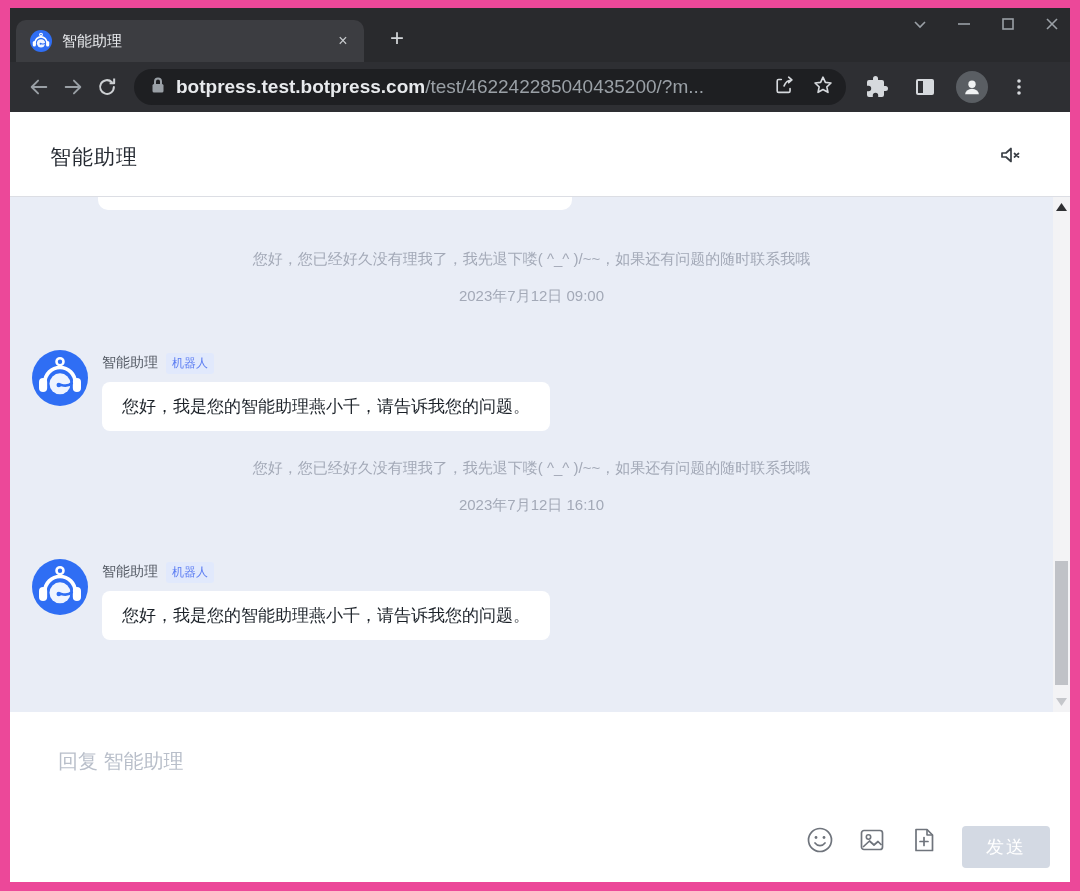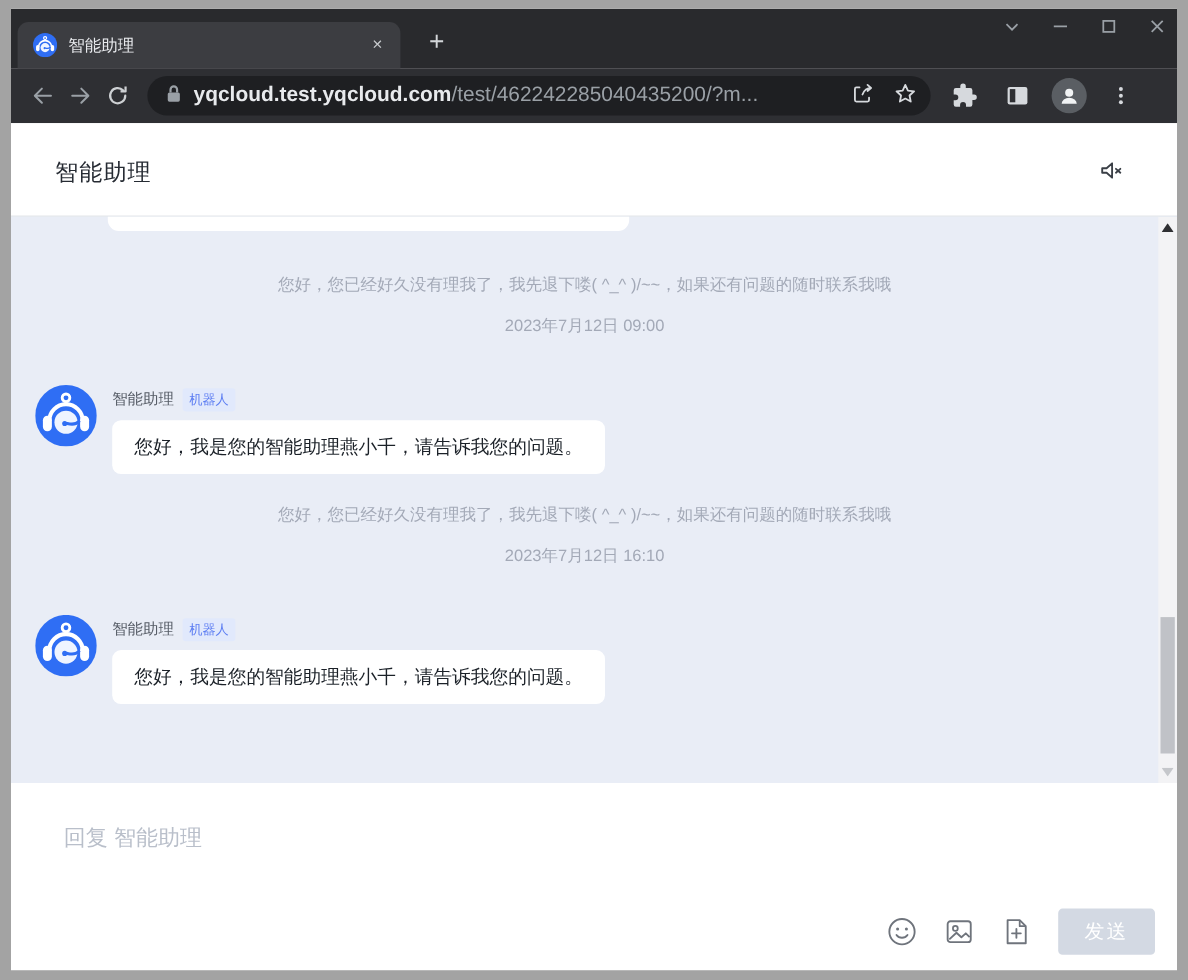--- a/index.html
+++ b/index.html
@@ -1,17 +1,17 @@
 <!DOCTYPE html>
 <html><head>
 <meta charset="utf-8">
 <style>
   * { margin:0; padding:0; box-sizing:border-box; }
   html,body { width:1080px; height:891px; background:#000; font-family:"Liberation Sans","DejaVu Sans",sans-serif; overflow:hidden; }
-  .screen { position:relative; width:1080px; height:891px; background:#a3a3a3; padding:8px 10px 9px 10px; }
+  .screen { position:relative; width:1080px; height:891px; background:#ec4899; padding:8px 10px 9px 10px; }
   .window { position:relative; width:1060px; height:874px; background:#fff; overflow:hidden; }
 
   
   .tabstrip { position:relative; height:54px; background:#292a2d; }
   .tab { position:absolute; left:6px; bottom:0; width:348px; height:42px; background:#3c3d41; border-radius:10px 10px 0 0; display:flex; align-items:center; padding:0 12px 0 14px; }
   .tab-favicon { width:22px; height:22px; flex:0 0 22px; }
   .tab-title { margin-left:10px; color:#e8eaed; font-size:15px; flex:1; white-space:nowrap; overflow:hidden; }
   .tab-close { width:18px; height:18px; color:#c7cacd; font-size:16px; line-height:18px; text-align:center; cursor:default; }
   .newtab-btn { position:absolute; left:372px; bottom:8px; width:30px; height:30px; color:#d3d6d9; font-size:24px; line-height:28px; text-align:center; border-radius:50%; }
   .wincontrols { position:absolute; right:10px; top:8px; display:flex; gap:28px; align-items:center; }
@@ -49,21 +49,21 @@
   
   .scrollbar { position:absolute; right:0; top:0; width:17px; height:100%; background:#f3f3f5; }
   .sb-btn { position:absolute; left:0; width:17px; height:16px; display:flex; align-items:center; justify-content:center; }
   .sb-up { top:2px; } .sb-down { bottom:2px; }
   .sb-thumb { position:absolute; left:2px; top:364px; width:13px; height:124px; background:#c0c2c7; }
 
   
   .composer { position:relative; height:170px; background:#fff; }
   .composer textarea { position:absolute; left:48px; top:36px; width:600px; height:84px; border:none; outline:none; resize:none; background:transparent; font-family:"Liberation Sans","DejaVu Sans",sans-serif; font-size:20px; color:#333; }
   .composer textarea::placeholder { color:#b9bfca; opacity:1; }
-  .composer-tools { position:absolute; right:20px; bottom:14px; display:flex; align-items:center; gap:24px; }
+  .composer-tools { position:absolute; right:20px; bottom:14px; display:flex; gap:24px; }
   .tool-icon { width:28px; height:28px; display:flex; align-items:center; justify-content:center; }
   .send-btn { width:88px; height:42px; background:#d3d9e3; border:none; border-radius:4px; color:#fff; font-size:18px; font-family:inherit; letter-spacing:2px; }
 </style>
 </head>
 <body>
 
 <div class="screen">
 <div class="window">
 
   <div class="tabstrip">
@@ -127,21 +127,21 @@
             <polyline points="19.8,2.8 19.8,7.8 14.8,7.8" fill="none" stroke="#cdd0d3" stroke-width="2.2" stroke-linejoin="round"></polyline>
           </svg>
     </span>
     <div class="omnibox">
       <span>
         <svg width="16" height="18" viewBox="0 0 16 18">
               <rect x="2.5" y="8" width="11" height="8.5" rx="1.5" fill="#9aa0a6"></rect>
               <path d="M5 8 V5.5 a3 3 0 0 1 6 0 V8" fill="none" stroke="#9aa0a6" stroke-width="2"></path>
             </svg>
       </span>
-      <span class="url"><span class="host">yqcloud.test.yqcloud.com</span><span class="path">/test/462242285040435200/?m...</span></span>
+      <span class="url"><span class="host">botpress.test.botpress.com</span><span class="path">/test/462242285040435200/?m...</span></span>
       <span class="omni-actions">
         <span>
           <svg width="22" height="22" viewBox="0 0 24 24">
                 <path d="M8 6 H5 a1.5 1.5 0 0 0 -1.5 1.5 v11 a1.5 1.5 0 0 0 1.5 1.5 h11 a1.5 1.5 0 0 0 1.5 -1.5 V16" fill="none" stroke="#d6d9dd" stroke-width="1.8" stroke-linecap="round"></path>
                 <path d="M11 13 C13 8 16 6.5 19.5 6.5 M19.5 6.5 l-3.5 -3 M19.5 6.5 l-3.5 3" fill="none" stroke="#d6d9dd" stroke-width="1.8" stroke-linecap="round" stroke-linejoin="round"></path>
               </svg>
         </span>
         <span>
           <svg width="22" height="22" viewBox="0 0 24 24">
                 <path d="M12 3.5 l2.6 5.6 6.1 .7 -4.5 4.2 1.2 6 -5.4 -3 -5.4 3 1.2 -6 -4.5 -4.2 6.1 -.7 z" fill="none" stroke="#d6d9dd" stroke-width="1.8" stroke-linejoin="round"></path>

